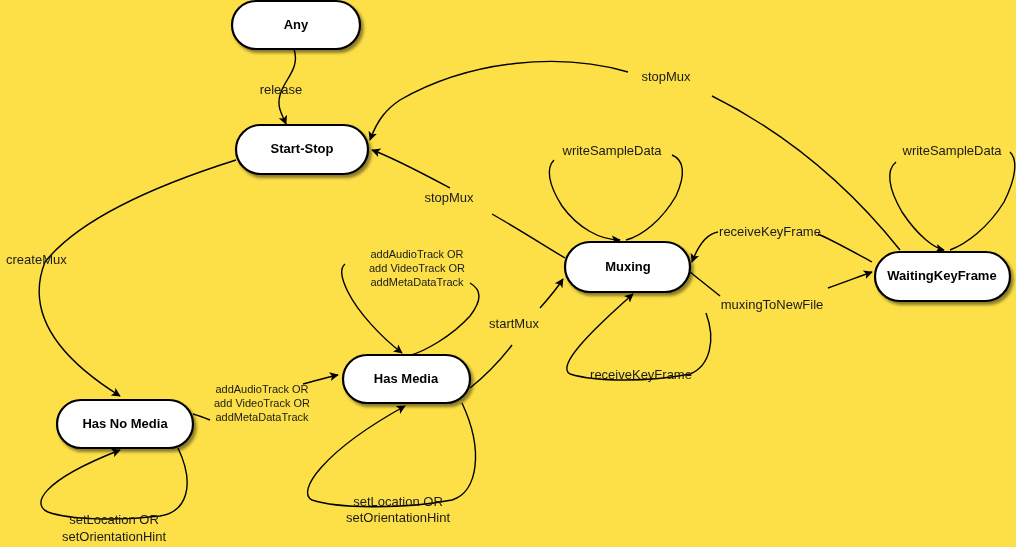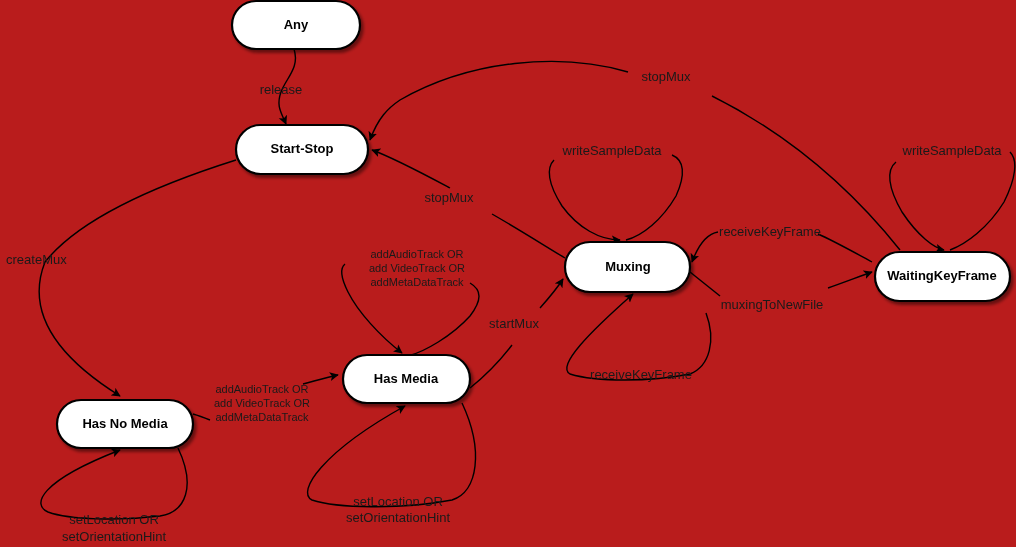--- a/index.html
+++ b/index.html
@@ -7,21 +7,21 @@
     padding: 0;
     background: #ffffff;
   }
   body {
     font-family: "Liberation Sans", sans-serif;
   }
   #diagram-root {
     position: relative;
     width: 1016px;
     height: 547px;
-    background: #b91c1c;
+    background: #fde047;
     overflow: hidden;
   }
   svg#diagram-svg {
     position: absolute;
     top: 0;
     left: 0;
     width: 1016px;
     height: 547px;
   }
   .edge-path {

